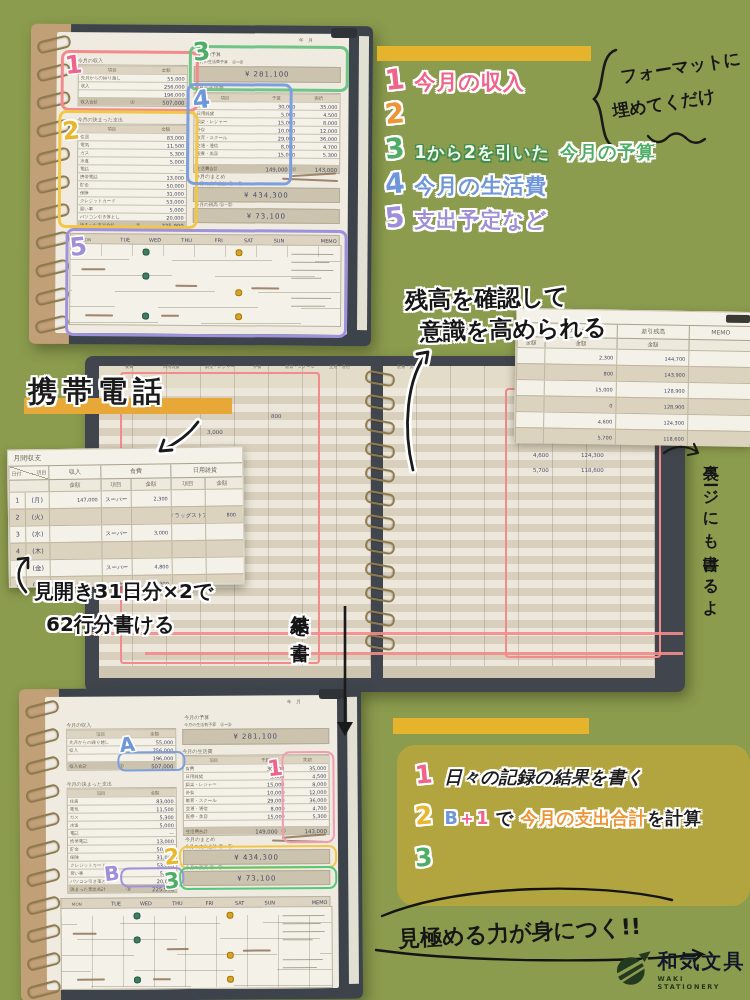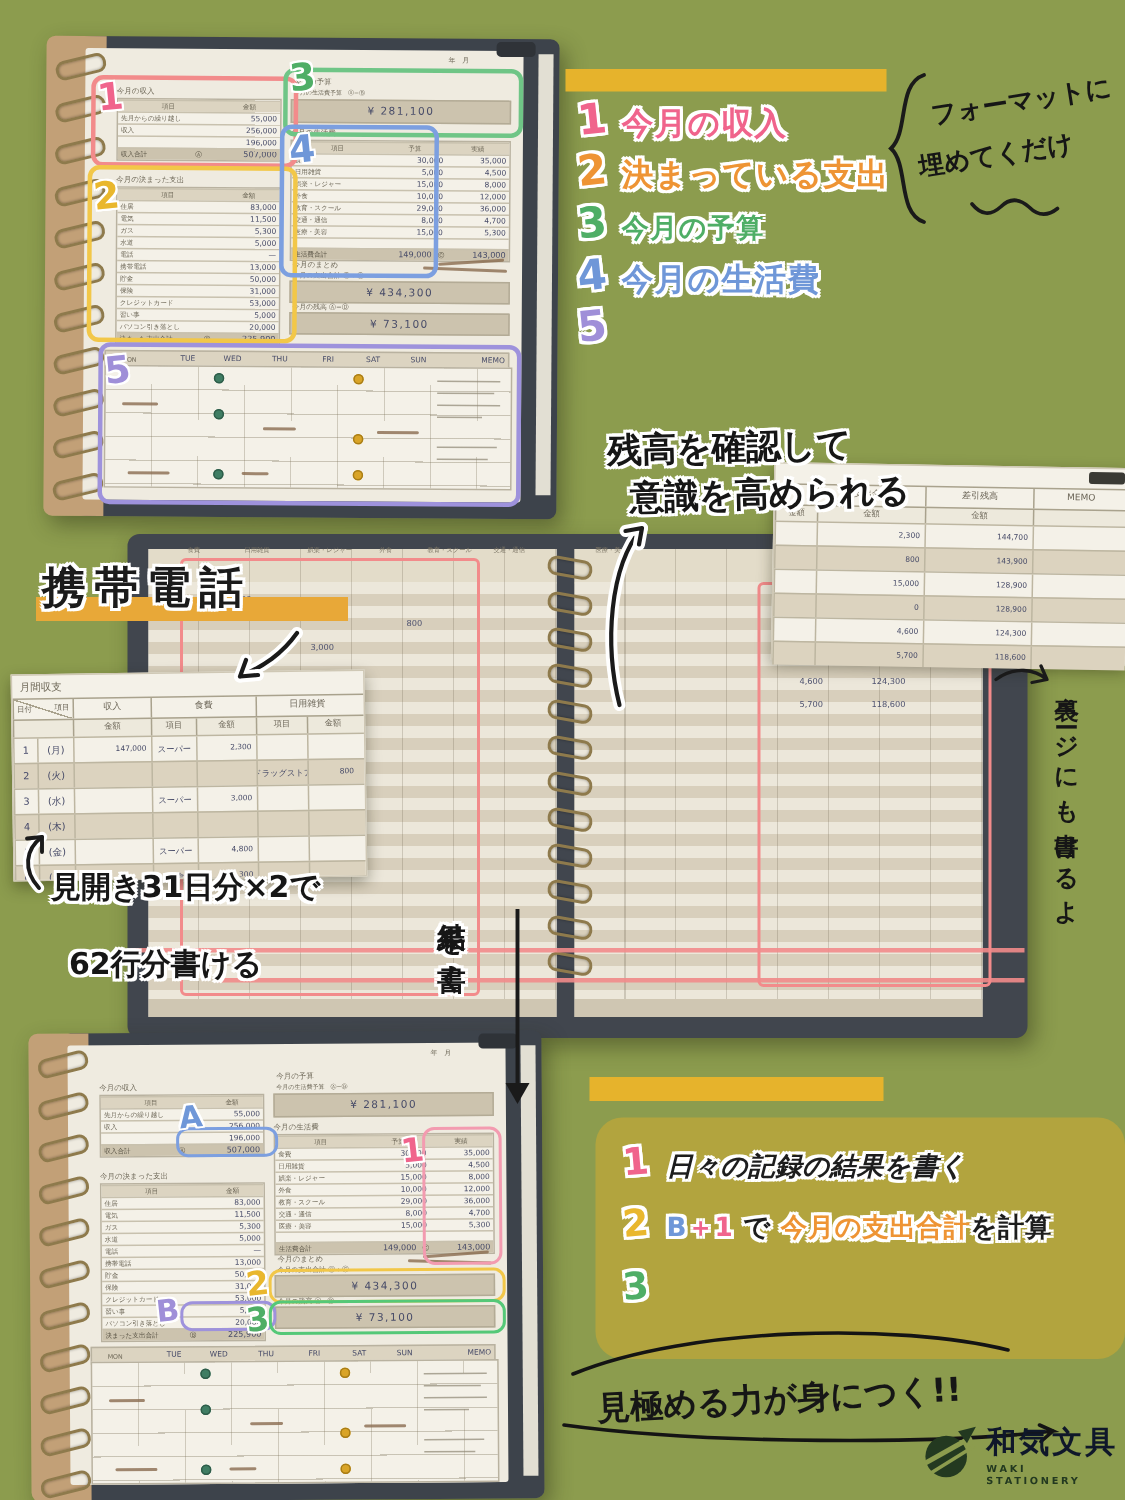--- a/index.html
+++ b/index.html
@@ -814,42 +814,43 @@
   <div class="hl" style="left:377px;top:46px;width:214px;height:15px"></div>
   <div class="abs note" style="left:620px;top:56px;font-size:17px;transform:rotate(-9deg)">フォーマットに</div>
   <div class="abs note" style="left:612px;top:92px;font-size:17px;transform:rotate(-9deg)">埋めてくだけ</div>
 
   <div class="tr-item abs ow" style="left:385px;top:66px">
     <span class="tnum" style="color: rgb(240, 100, 140);">1</span>
     <span class="ttext" style="color: rgb(240, 100, 140);">今月の収入</span>
   </div>
   <div class="tr-item abs ow" style="left:385px;top:100px">
     <span class="tnum" style="color: rgb(238, 148, 52);">2</span>
-    <span class="ttext" style="color: rgb(238, 148, 52);">決まっている支出</span>
   </div>
   <div class="tr-item abs ow" style="left:385px;top:135px">
     <span class="tnum" style="color: rgb(79, 174, 102);">3</span>
+    <span class="ttext seg-light" style="font-size:17px">1から2を引いた</span>
     <span class="ttext" style="font-size: 18px; color: rgb(79, 174, 102);">今月の予算</span>
   </div>
   <div class="tr-item abs ow" style="left:385px;top:170px">
     <span class="tnum" style="color: rgb(111, 151, 216);">4</span>
     <span class="ttext" style="color: rgb(111, 151, 216);">今月の生活費</span>
   </div>
   <div class="tr-item abs ow" style="left:385px;top:204px">
     <span class="tnum" style="color: rgb(159, 143, 216);">5</span>
+    <span class="ttext" style="color: rgb(159, 143, 216);">支出予定など</span>
   </div>
 
   <div class="abs note ow" style="left:405px;top:283px;font-size:23px;transform:rotate(-1.5deg)">残高を確認して</div>
   <div class="abs note ow" style="left:420px;top:314px;font-size:23px;transform:rotate(-1.5deg)">意識を高められる</div>
 
   <div class="hl hl2" style="left:24px;top:398px;width:208px;height:16px;z-index:29"></div>
   <h2 class="abs ow" style="left:28px;top:372px;font-size:29px;letter-spacing:6px;z-index:30">携帯電話</h2>
 
   <div class="abs note ow" style="left:34px;top:578px;font-size:20px;z-index:30">見開き31日分×2で</div>
-  <div class="abs note ow" style="left:46px;top:629px;font-size:20px;z-index:30">62行分書ける</div>
+  <div class="abs note ow" style="left:46px;top:611px;font-size:20px;z-index:30">62行分書ける</div>
 
   <div class="abs note vtext" style="left:700px;top:452px;font-size:16px;height:215px;letter-spacing:3px">裏ページにも書けるよ</div>
   <div class="abs note ow vtext" style="left:288px;top:600px;font-size:19px;height:130px;letter-spacing:2px;z-index:30">結果を書く</div>
 
   <div class="hl" style="left:393px;top:718px;width:196px;height:16px"></div>
 
   <div class="panel" style="left:397px;top:745px;width:353px;height:161px">
     <div class="ck-item ow" style="left:18px;top:17px">
       <span class="ck-num" style="color: rgb(240, 100, 140);">1</span>
       <span class="ck-text">

